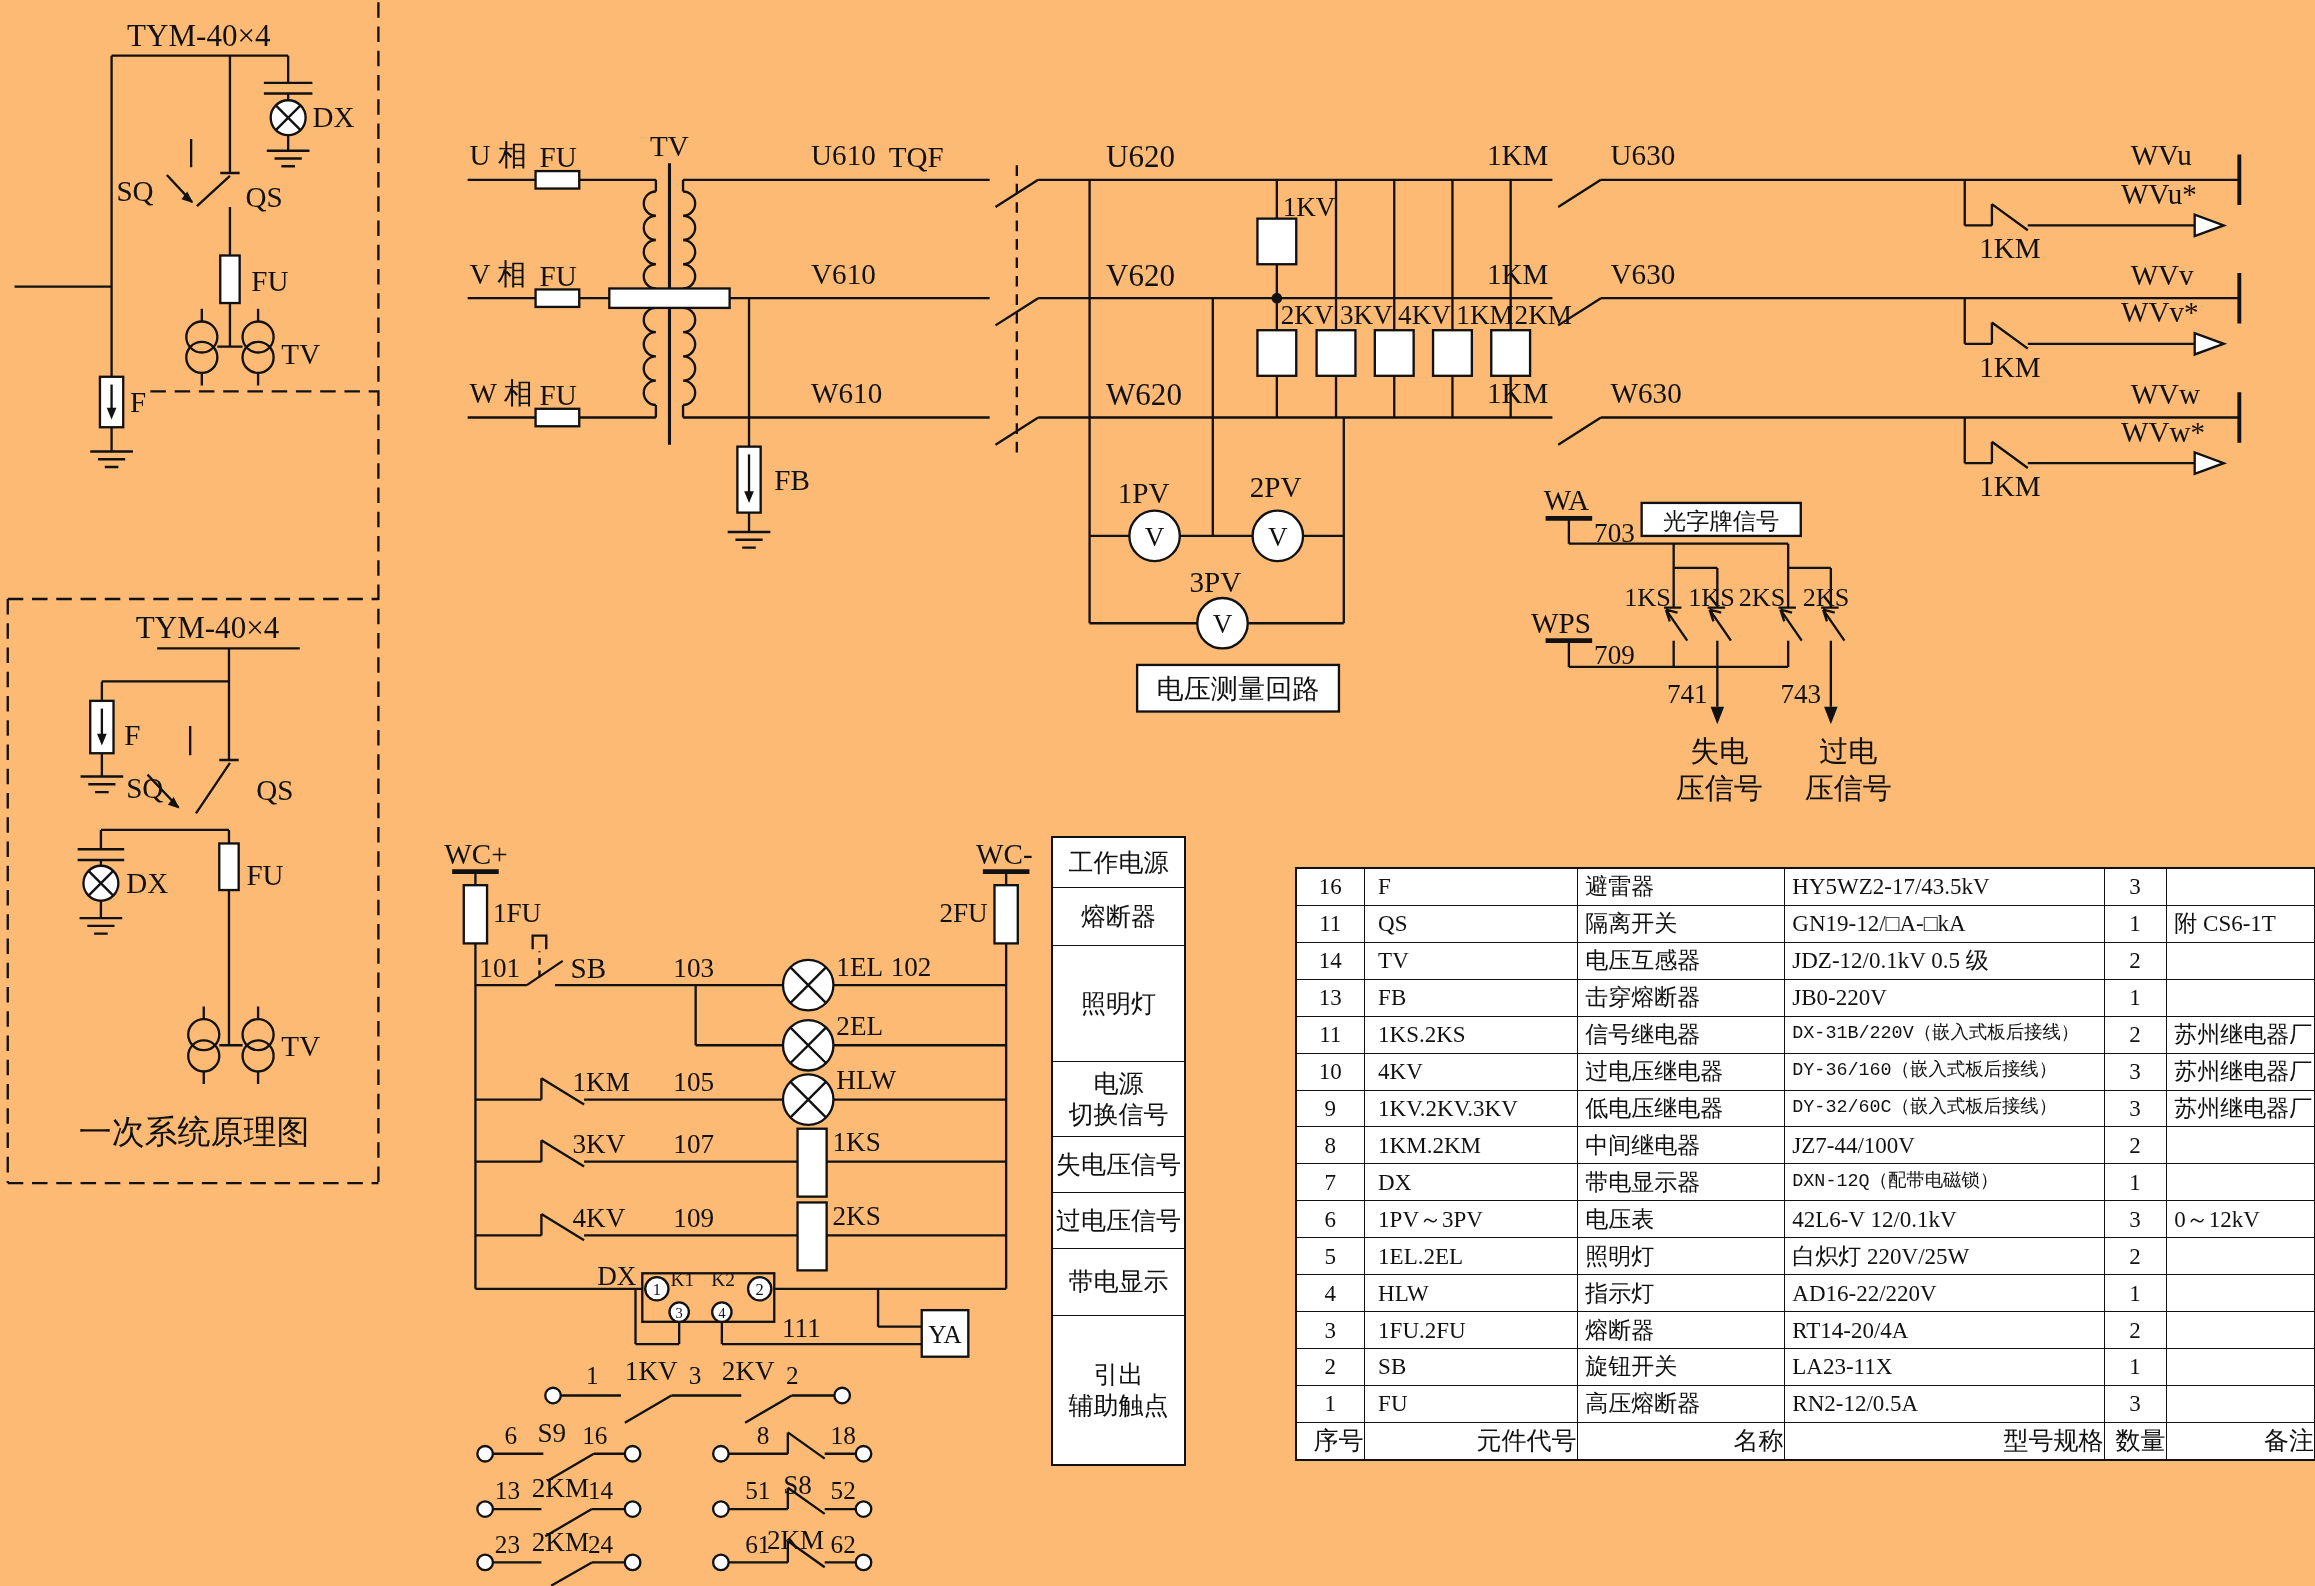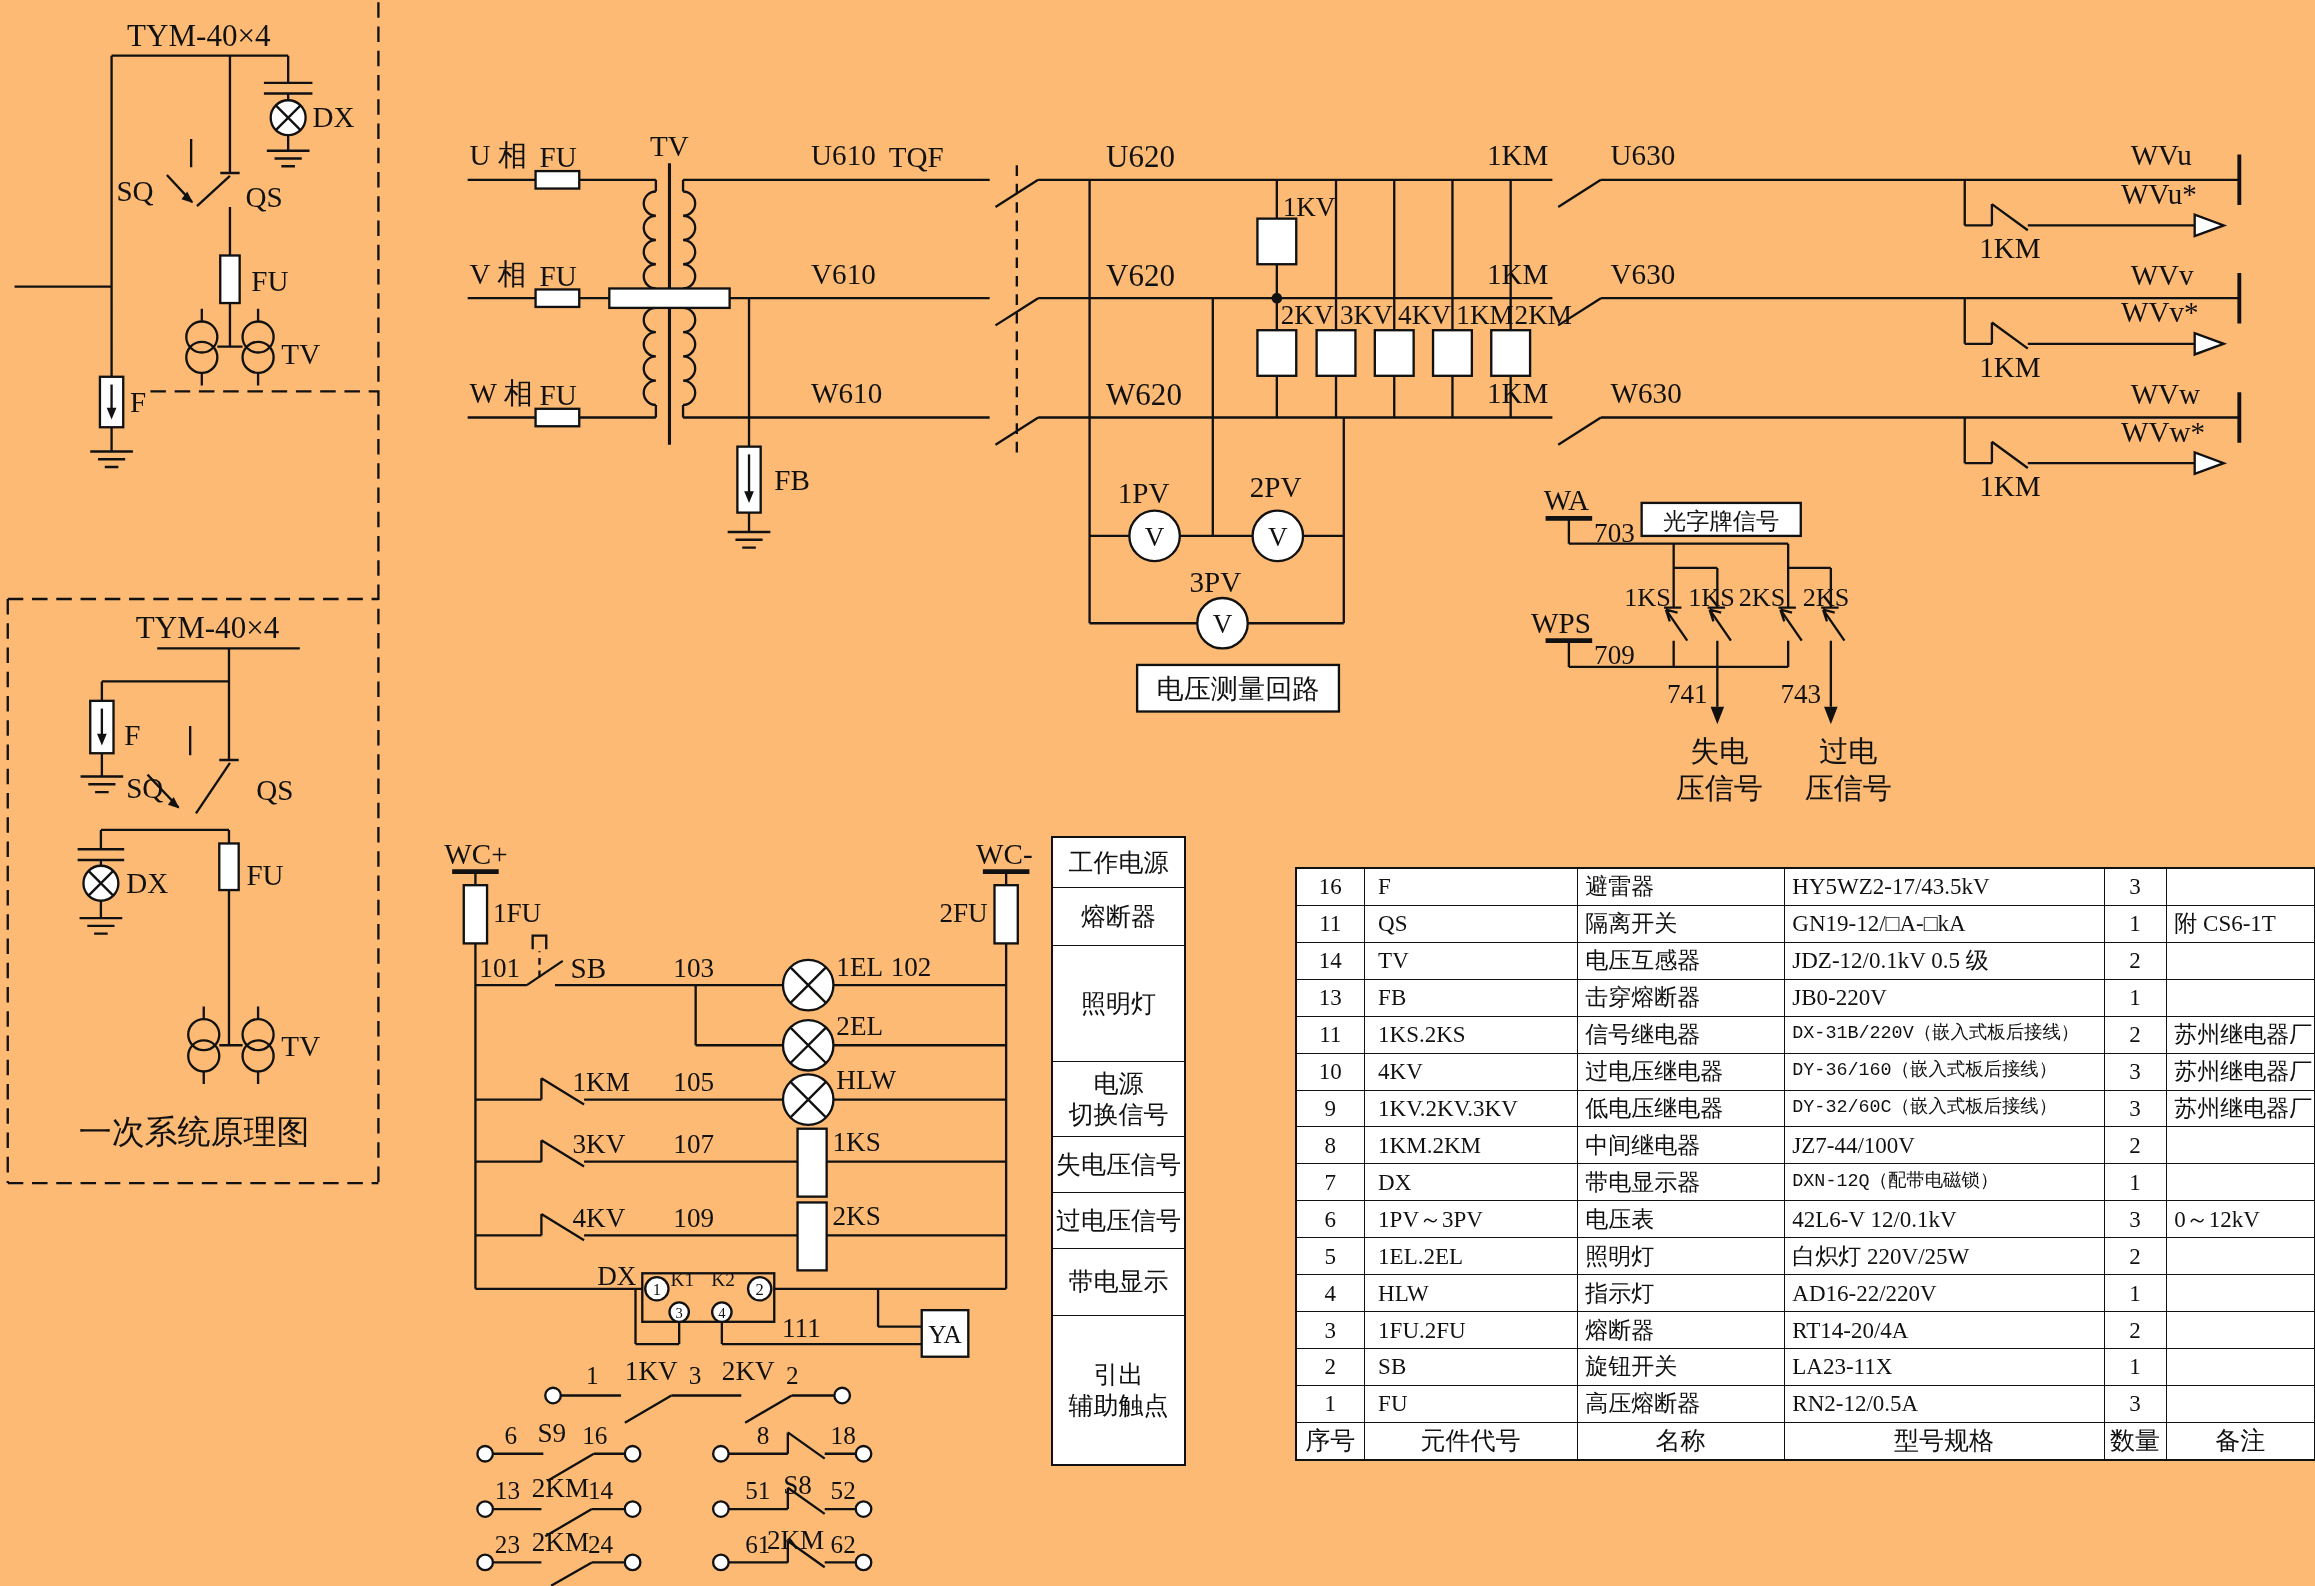--- a/index.html
+++ b/index.html
@@ -16,21 +16,21 @@
   .legend-cell:first-child{border-top:none;}
 
   
   #table-wrap{position:absolute;left:1295px;top:867px;width:1020px;height:594px;background:#fff;}
   #parts-table{border-collapse:collapse;table-layout:fixed;width:1020px;height:594px;
                border:2.9px solid #111;font-size:23px;}
   #parts-table td{border:1.9px solid #111;height:35px;padding:0 0 0 7.8px;white-space:nowrap;
                   overflow:hidden;text-align:left;vertical-align:middle;line-height:1;}
   #parts-table td.c0,#parts-table td.c4{text-align:center;padding:0;}
   #parts-table td.c1{padding-left:13.6px;}
-  #parts-table tr.hdr td{text-align:center;padding:0;font-size:25px;}
+  #parts-table tr.hdr td{text-align:right;padding:0;font-size:25px;}
   #parts-table td.small{font-size:18.4px;font-family:Liberation Mono, monospace;}
 </style>
 </head>
 <body>
 
 <div id="canvas">
 
 <svg id="schematic" viewBox="0 0 2386 1635" fill="none" stroke="#111" stroke-width="2.4">
 
   <path stroke-dasharray="16 9" d="M390,2 V1219 M155,403 H390 M8,617 H390 M8,617 V1219 M8,1219 H390"></path>

